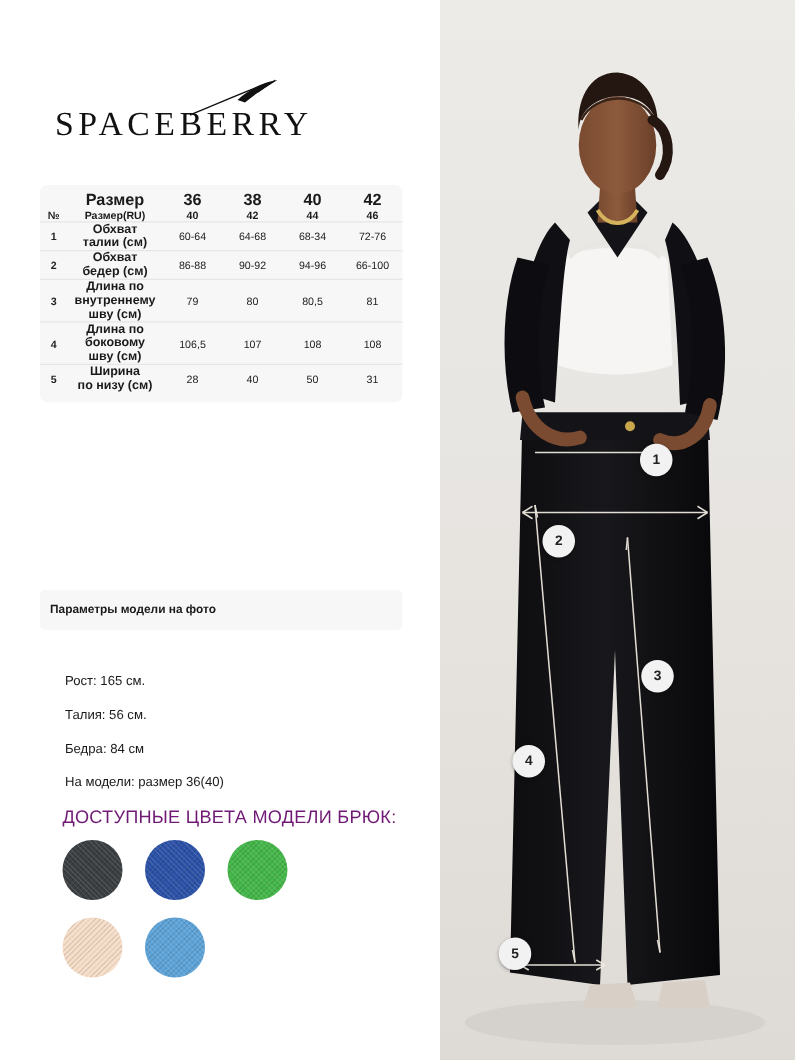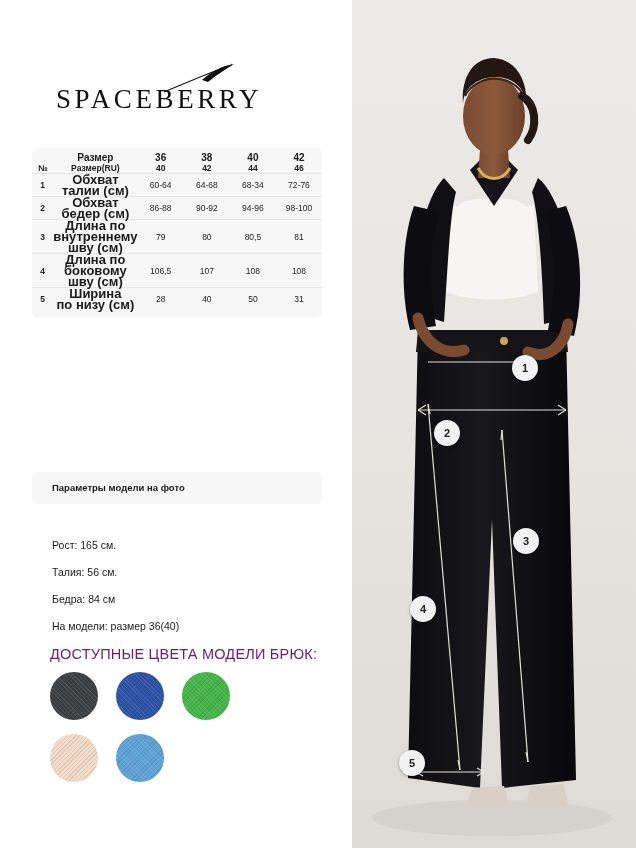--- a/index.html
+++ b/index.html
@@ -26,21 +26,21 @@
     position: absolute;
     left: 0;
     top: 0;
     width: 352px;
     height: 848px;
   }
 
   
   .logo-wrap {
     position: absolute;
-    left: 56px;
+    left: 44px;
     top: 62px;
     width: 270px;
     height: 60px;
   }
   .logo-text {
     font-family: "Liberation Serif", serif;
     font-size: 27px;
     letter-spacing: 3.6px;
     color: #111111;
     white-space: nowrap;
@@ -78,36 +78,36 @@
     text-align: center;
     vertical-align: middle;
   }
   .col-num { width: 22px; }
   .col-lbl { width: 76px; }
   .col-val { width: 48px; }
   .hdr-row td {
     padding-top: 6px;
     padding-bottom: 2px;
     font-weight: bold;
-    font-size: 10px;
+    font-size: 13px;
   }
   .hdr-row2 td {
     padding-top: 2px;
     padding-bottom: 8px;
     font-weight: bold;
     font-size: 8.5px;
   }
   .num-cell {
     font-size: 8.5px;
     font-weight: bold;
     color: #222;
   }
   .lbl-cell {
     font-weight: bold;
-    font-size: 13px;
+    font-size: 10px;
     line-height: 11px;
     padding: 9px 4px;
   }
   .val-cell {
     font-size: 8.5px;
     color: #222;
   }
   .rowsep td {
     height: 1px;
     padding: 0;
@@ -123,21 +123,21 @@
     position: absolute;
     left: 32px;
     top: 472px;
     width: 290px;
     height: 32px;
     background: #f7f7f7;
     border-radius: 4px;
   }
   .model-card-title {
     position: absolute;
-    left: 20px;
+    left: 8px;
     top: 10px;
     font-size: 9.5px;
     font-weight: bold;
     color: #1a1a1a;
   }
   .model-lines {
     position: absolute;
     left: 52px;
     top: 539px;
     width: 260px;
@@ -267,21 +267,21 @@
                 <div class="sep-inner"></div>
               </td>
             </tr>
 
         <tr>
           <td class="num-cell">2</td>
           <td class="lbl-cell">Обхват<br>бедер (см)</td>
           <td class="val-cell">86-88</td>
           <td class="val-cell">90-92</td>
           <td class="val-cell">94-96</td>
-          <td class="val-cell">98-100</td>
+          <td class="val-cell">66-100</td>
         </tr>
         <tr class="rowsep">
               <td colspan="6">
                 <div class="sep-inner"></div>
               </td>
             </tr>
 
         <tr>
           <td class="num-cell">3</td>
           <td class="lbl-cell">Длина по<br>внутреннему<br>шву (см)</td>

